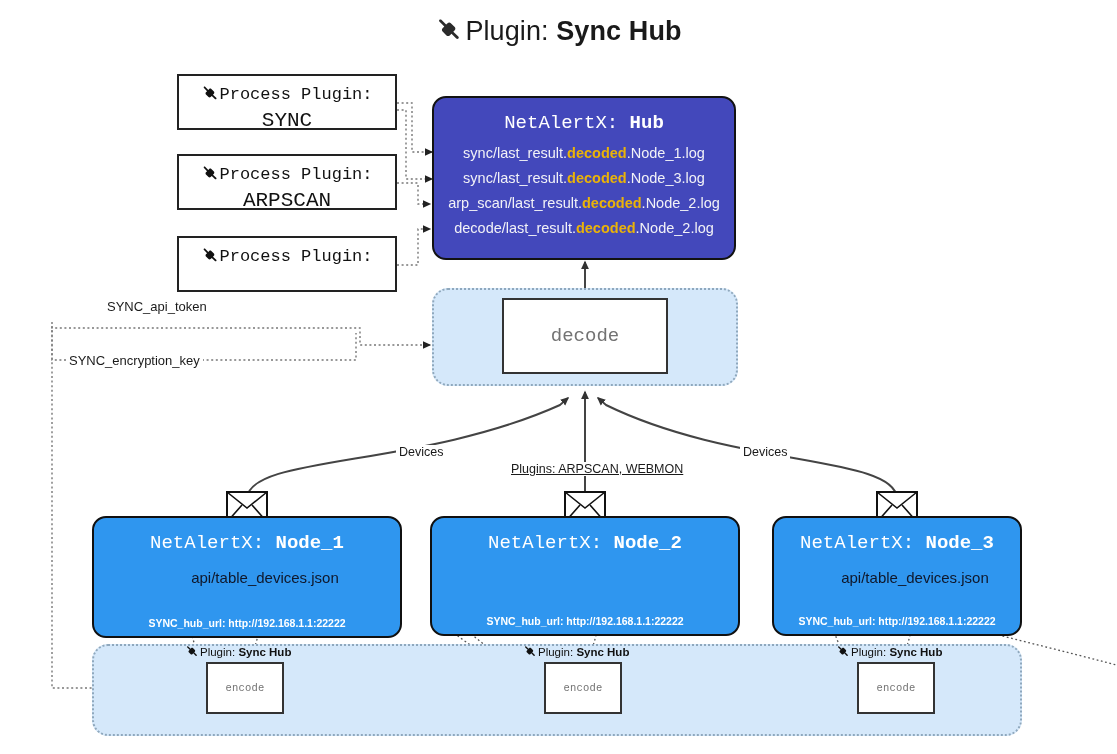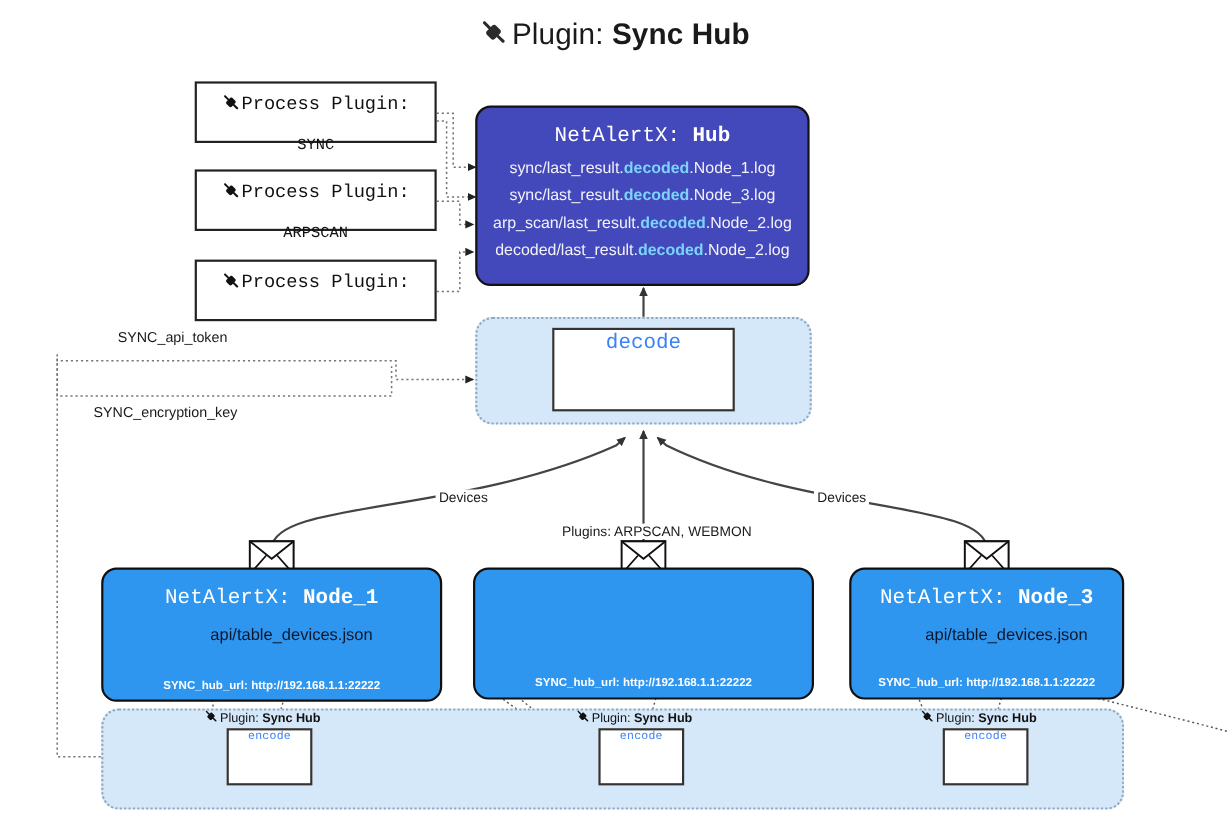--- a/index.html
+++ b/index.html
@@ -21,51 +21,51 @@
   .page-title .val{font-weight:bold;}
 
   
   .proc-box{
     position:absolute;background:#ffffff;border:2px solid #222222;
     box-sizing:border-box;font-family:"Liberation Mono","DejaVu Sans Mono",monospace;
     color:#111111;text-align:center;
   }
   .proc-line1{font-size:17px;line-height:20px;margin-top:9px;white-space:nowrap;}
   .proc-line1 .plug{display:inline-block;vertical-align:-3px;margin-right:1px;}
-  .proc-line2{font-size:14px;line-height:22px;margin-top:12px;white-space:nowrap;}
+  .proc-line2{font-size:21px;line-height:22px;margin-top:2px;white-space:nowrap;}
 
   
   .hub-url{
     position:absolute;font-size:10.5px;font-weight:bold;color:#1a1a1a;
     white-space:nowrap;text-align:center;
   }
   .hub-box{
     position:absolute;background:#4348bb;border:2px solid #121212;border-radius:14px;
     box-sizing:border-box;color:#ffffff;text-align:center;overflow:hidden;
   }
   .hub-title{
     font-family:"Liberation Mono","DejaVu Sans Mono",monospace;
     font-size:19px;line-height:22px;margin-top:14px;white-space:nowrap;
   }
   .hub-title b{font-weight:bold;}
   .hub-lines{margin-top:7px;}
   .hub-line{
     font-size:14.5px;line-height:25px;color:#f2f2f7;white-space:nowrap;
   }
-  .hub-line b{font-weight:bold;color:#7dd3fc;}
+  .hub-line b{font-weight:bold;color:#eab308;}
 
   
   .dotted-panel{
     position:absolute;background:#d5e8fa;border:2px dotted #8fa8bd;
     border-radius:16px;box-sizing:border-box;
   }
   .plain-box{
     position:absolute;background:#ffffff;border:2px solid #333333;
-    box-sizing:border-box;display:flex;align-items:flex-start;justify-content:center;
-    font-family:"Liberation Mono","DejaVu Sans Mono",monospace;color:#3b82f6;
+    box-sizing:border-box;display:flex;align-items:center;justify-content:center;
+    font-family:"Liberation Mono","DejaVu Sans Mono",monospace;color:#737373;
   }
   .decode-box{font-size:19px;}
   .encode-box{font-size:10.5px;letter-spacing:.2px;}
 
   
   .node-box{
     position:absolute;background:#2f96ef;border:2px solid #101010;border-radius:14px;
     box-sizing:border-box;color:#ffffff;text-align:center;overflow:hidden;
   }
   .node-title{
@@ -231,36 +231,36 @@
       <div class="hub-line">
         <span>sync/last_result.</span><b>decoded</b><span>.Node_1.log</span>
       </div>
       <div class="hub-line">
         <span>sync/last_result.</span><b>decoded</b><span>.Node_3.log</span>
       </div>
       <div class="hub-line">
         <span>arp_scan/last_result.</span><b>decoded</b><span>.Node_2.log</span>
       </div>
       <div class="hub-line">
-        <span>decoded/last_result.</span><b>decoded</b><span>.Node_2.log</span>
+        <span>decode/last_result.</span><b>decoded</b><span>.Node_2.log</span>
       </div>
     </div>
   </div>
 
   <div class="dotted-panel" style="left:432px;top:288px;width:306px;height:98px;"></div>
   <div class="plain-box decode-box" style="left:502px;top:298px;width:166px;height:76px;">
     <span>decode</span>
   </div>
 
   <div class="path-label" style="left:104px;top:299px;">SYNC_api_token</div>
-  <div class="path-label" style="left:66px;top:367px;margin-left:16px;">SYNC_encryption_key</div>
+  <div class="path-label" style="left:66px;top:353px;">SYNC_encryption_key</div>
 
   <div class="edge-label" style="left:396px;top:445px;">Devices</div>
   <div class="edge-label" style="left:740px;top:445px;">Devices</div>
-  <div class="edge-label" style="left:508px;top:476px;">Plugins: ARPSCAN, WEBMON</div>
+  <div class="edge-label" style="left:508px;top:462px;text-decoration:underline;">Plugins: ARPSCAN, WEBMON</div>
 
   <div style="position:absolute;left:226px;top:491px;">
     <svg width="42" height="32" viewBox="0 0 42 32">
       <rect x="1" y="1" width="40" height="30" fill="#ffffff" stroke="#111" stroke-width="2"></rect>
       <path d="M1,1 L21,17 L41,1" fill="none" stroke="#111" stroke-width="1.6"></path>
       <path d="M1,31 L16,14 M41,31 L26,14" fill="none" stroke="#111" stroke-width="1.6"></path>
     </svg>
   </div>
   <div style="position:absolute;left:564px;top:491px;">
     <svg width="42" height="32" viewBox="0 0 42 32">
@@ -282,20 +282,24 @@
       <span>NetAlertX:</span>
       <b>Node_1</b>
     </div>
     <div class="node-lines">
       <div class="node-line">api/table_devices.json</div>
     </div>
     <div class="node-foot">SYNC_hub_url: http://192.168.1.1:22222</div>
   </div>
 
   <div class="node-box" style="left:430px;top:516px;width:310px;height:120px;">
+    <div class="node-title">
+      <span>NetAlertX:</span>
+      <b>Node_2</b>
+    </div>
     <div class="node-foot">SYNC_hub_url: http://192.168.1.1:22222</div>
   </div>
 
   <div class="node-box" style="left:772px;top:516px;width:250px;height:120px;">
     <div class="node-title">
       <span>NetAlertX:</span>
       <b>Node_3</b>
     </div>
     <div class="node-lines">
       <div class="node-line">api/table_devices.json</div>

